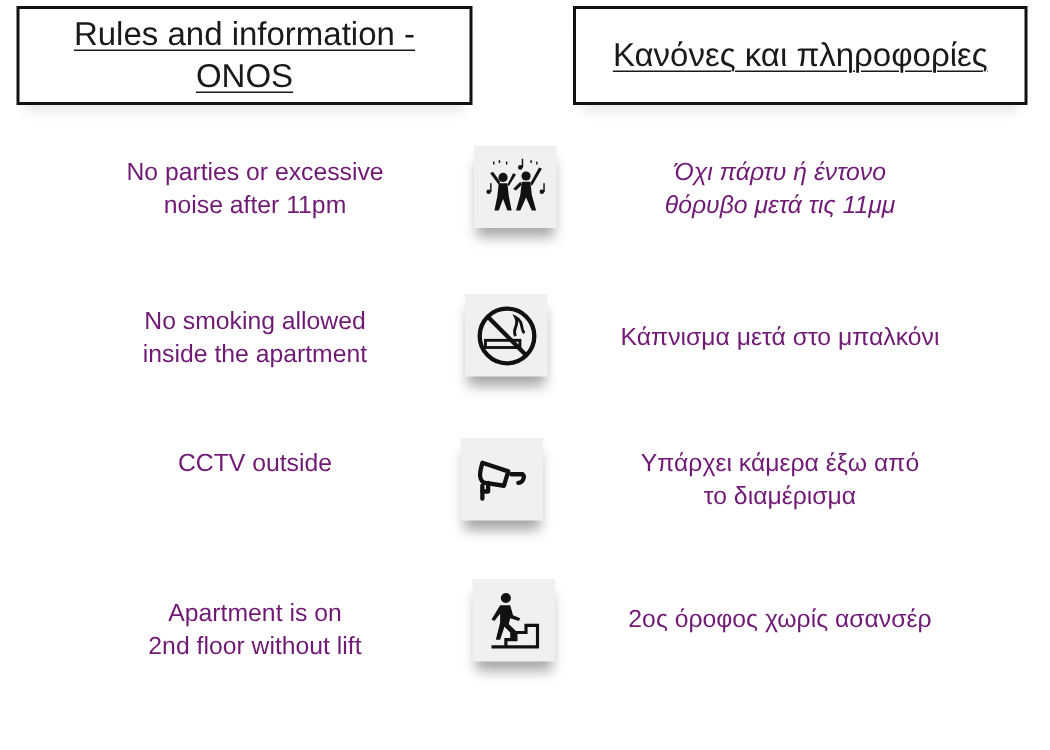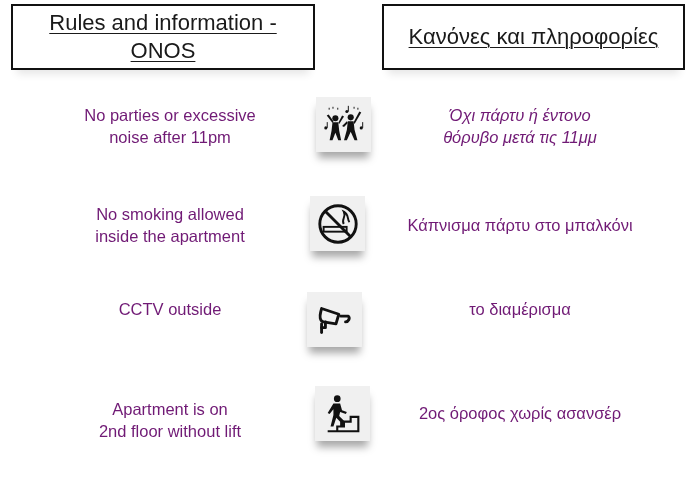--- a/index.html
+++ b/index.html
@@ -73,37 +73,38 @@
 </div>
 <div class="icon-box" style="left:310px; top:196px;">
   <svg viewBox="0 0 48 48">
     <circle cx="24" cy="24" r="19" fill="none" stroke="#111" stroke-width="3"></circle>
     <rect x="9" y="27" width="24" height="5" fill="none" stroke="#111" stroke-width="2"></rect>
     <path d="M30 24 C27 19 33 17 30 11 C36 14 33 19 36 22" fill="none" stroke="#111" stroke-width="2"></path>
     <line x1="11" y1="11" x2="37" y2="37" stroke="#111" stroke-width="3"></line>
   </svg>
 </div>
 <div class="row-text" style="left:390px; width:260px; top:214px;">
-  <div>Κάπνισμα πάρτυ στο μπαλκόνι</div>
+  <div>Κάπνισμα μετά στο μπαλκόνι</div>
 </div>
 
 <div class="row-text" style="left:60px; width:220px; top:298px;">
   <div>CCTV outside</div>
 </div>
 <div class="icon-box" style="left:307px; top:292px;">
   <svg viewBox="0 0 48 48">
     <g fill="none" stroke="#111" stroke-width="3" stroke-linejoin="round" stroke-linecap="round">
       <path d="M10 12 L28 18 L25 28 L12 26 C8 25 8 20 9 16 Z"></path>
       <path d="M30 20 L38 20 C40 22 38 26 35 26"></path>
       <path d="M14 26 L14 32 L10 32"></path>
       <path d="M10 28 L10 37"></path>
     </g>
   </svg>
 </div>
 <div class="row-text" style="left:400px; width:240px; top:298px;">
+  <div>Υπάρχει κάμερα έξω από</div>
   <div>το διαμέρισμα</div>
 </div>
 
 <div class="row-text" style="left:60px; width:220px; top:398px;">
   <div>Apartment is on</div>
   <div>2nd floor without lift</div>
 </div>
 <div class="icon-box" style="left:315px; top:386px;">
   <svg viewBox="0 0 48 48">
     <g fill="#111">

